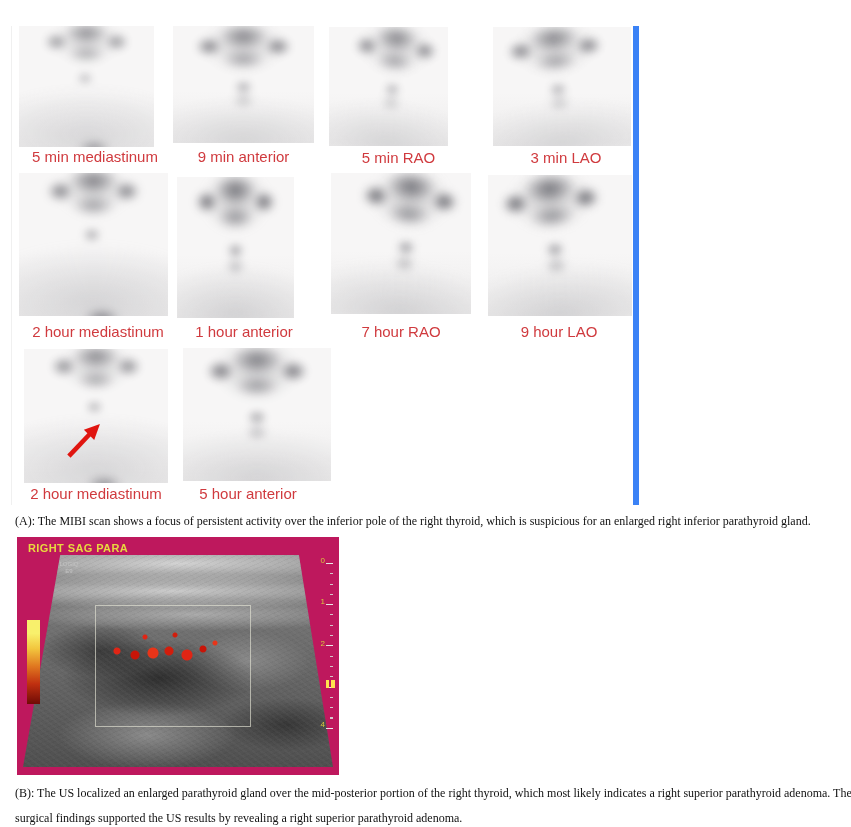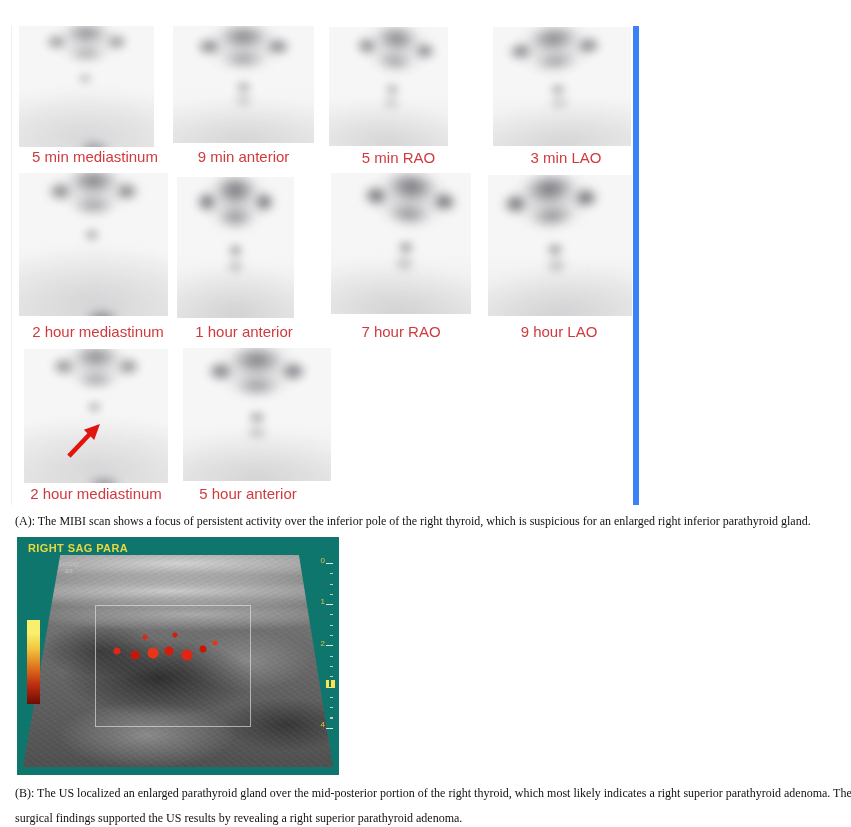--- a/index.html
+++ b/index.html
@@ -61,21 +61,21 @@
   .l9{left:161px;top:459px;width:150px;}
 
   
   .caption{position:absolute;left:15px;color:#111;
            font-family:"Liberation Serif",serif;font-size:12px;white-space:nowrap;}
   .captionA{top:514px;}
   .captionB{top:781px;line-height:25px;}
 
   
   .us{position:absolute;left:17px;top:537px;width:322px;height:238px;
-      background:#0f766e;overflow:hidden;}
+      background:#be185d;overflow:hidden;}
   .us-title{position:absolute;left:11px;top:5px;color:#e8d93f;font-size:11px;
             font-weight:bold;letter-spacing:.4px;white-space:nowrap;}
   .us-machine{position:absolute;left:36px;top:24px;width:32px;text-align:center;
               color:#c4c4c4;font-size:6px;line-height:6.5px;}
   .us-fan{position:absolute;left:6px;top:18px;width:310px;height:212px;
           clip-path:polygon(12% 0,89% 0,100% 100%,0 100%);
           background:
             radial-gradient(ellipse 120% 16% at 50% 4%, rgba(225,225,225,.85), transparent 65%),
             radial-gradient(ellipse 130% 14% at 48% 17%, rgba(238,238,238,.7), transparent 60%),
             radial-gradient(ellipse 90% 12% at 55% 28%, rgba(215,215,215,.55), transparent 65%),

